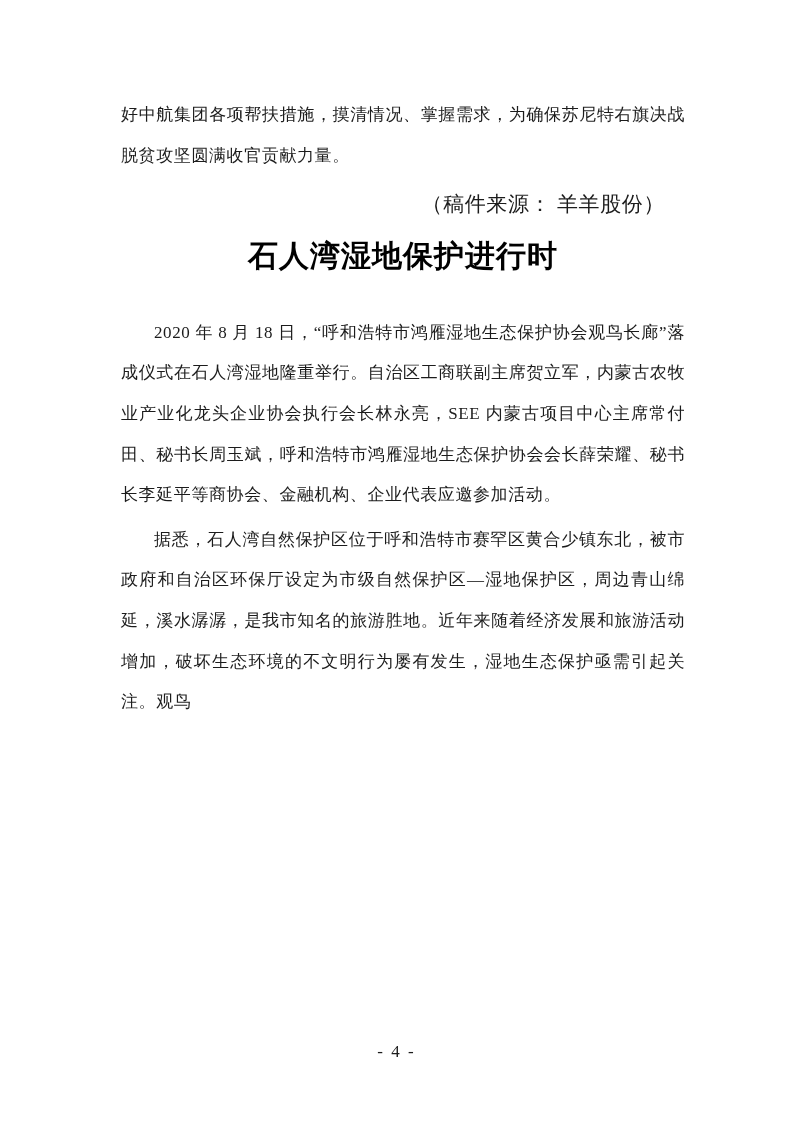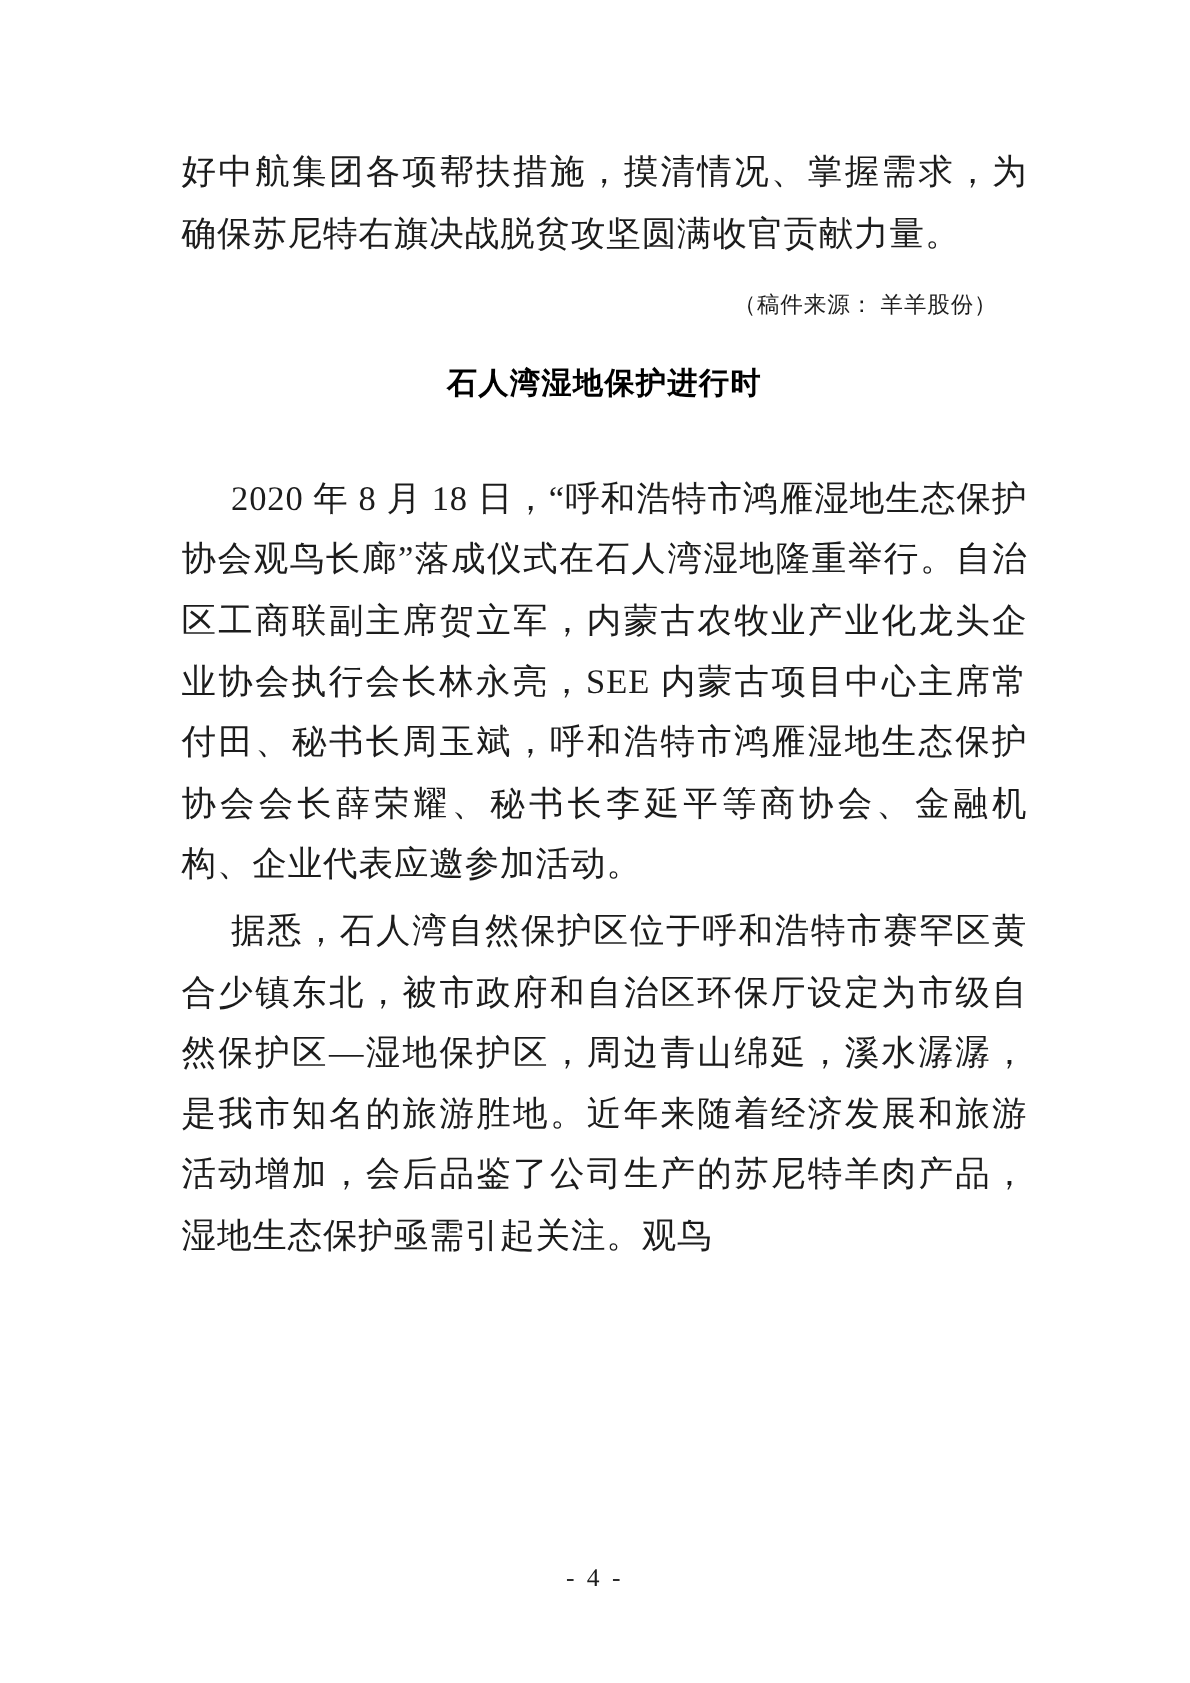--- a/index.html
+++ b/index.html
@@ -17,41 +17,41 @@
     color: #1c1c1c;
   }
   .content {
     position: absolute;
     left: 121px;
     top: 95px;
     width: 564px;
   }
   .body-text {
     margin: 0;
-    font-size: 23px;
+    font-size: 17px;
     line-height: 40.6px;
     letter-spacing: 0.6px;
     text-align: justify;
     text-justify: inter-character;
     text-indent: 33px;
   }
   .no-indent {
     text-indent: 0;
   }
   .source-line {
     margin: 8px 0 0 0;
-    font-size: 15px;
+    font-size: 21px;
     line-height: 40.6px;
     letter-spacing: 0.6px;
     text-align: right;
     padding-right: 20px;
   }
   .article-title {
     margin: 10px 0 0 0;
-    font-size: 20px;
+    font-size: 30px;
     line-height: 42px;
     font-weight: bold;
     text-align: center;
     letter-spacing: 1px;
     color: #000000;
   }
   .para-after-title {
     margin-top: 36px;
   }
   .para-gap {
@@ -76,18 +76,18 @@
 
     <p class="body-text no-indent">好中航集团各项帮扶措施，摸清情况、掌握需求，为确保苏尼特右旗决战脱贫攻坚圆满收官贡献力量。</p>
 
 
     <p class="source-line">（稿件来源： 羊羊股份）</p>
 
     <h1 class="article-title">石人湾湿地保护进行时</h1>
 
     <p class="body-text para-after-title">2020 年 8 月 18 日，“呼和浩特市鸿雁湿地生态保护协会观鸟长廊”落成仪式在石人湾湿地隆重举行。自治区工商联副主席贺立军，内蒙古农牧业产业化龙头企业协会执行会长林永亮，SEE 内蒙古项目中心主席常付田、秘书长周玉斌，呼和浩特市鸿雁湿地生态保护协会会长薛荣耀、秘书长李延平等商协会、金融机构、企业代表应邀参加活动。</p>
 
-    <p class="body-text para-gap">据悉，石人湾自然保护区位于呼和浩特市赛罕区黄合少镇东北，被市政府和自治区环保厅设定为市级自然保护区—湿地保护区，周边青山绵延，溪水潺潺，是我市知名的旅游胜地。近年来随着经济发展和旅游活动增加，会后品鉴了公司生产的苏尼特羊肉产品，湿地生态保护亟需引起关注。观鸟</p>
+    <p class="body-text para-gap">据悉，石人湾自然保护区位于呼和浩特市赛罕区黄合少镇东北，被市政府和自治区环保厅设定为市级自然保护区—湿地保护区，周边青山绵延，溪水潺潺，是我市知名的旅游胜地。近年来随着经济发展和旅游活动增加，破坏生态环境的不文明行为屡有发生，湿地生态保护亟需引起关注。观鸟</p>
 
   </div>
 
   <div class="footer">- 4 -</div>
 </div>
 
 </body></html>

